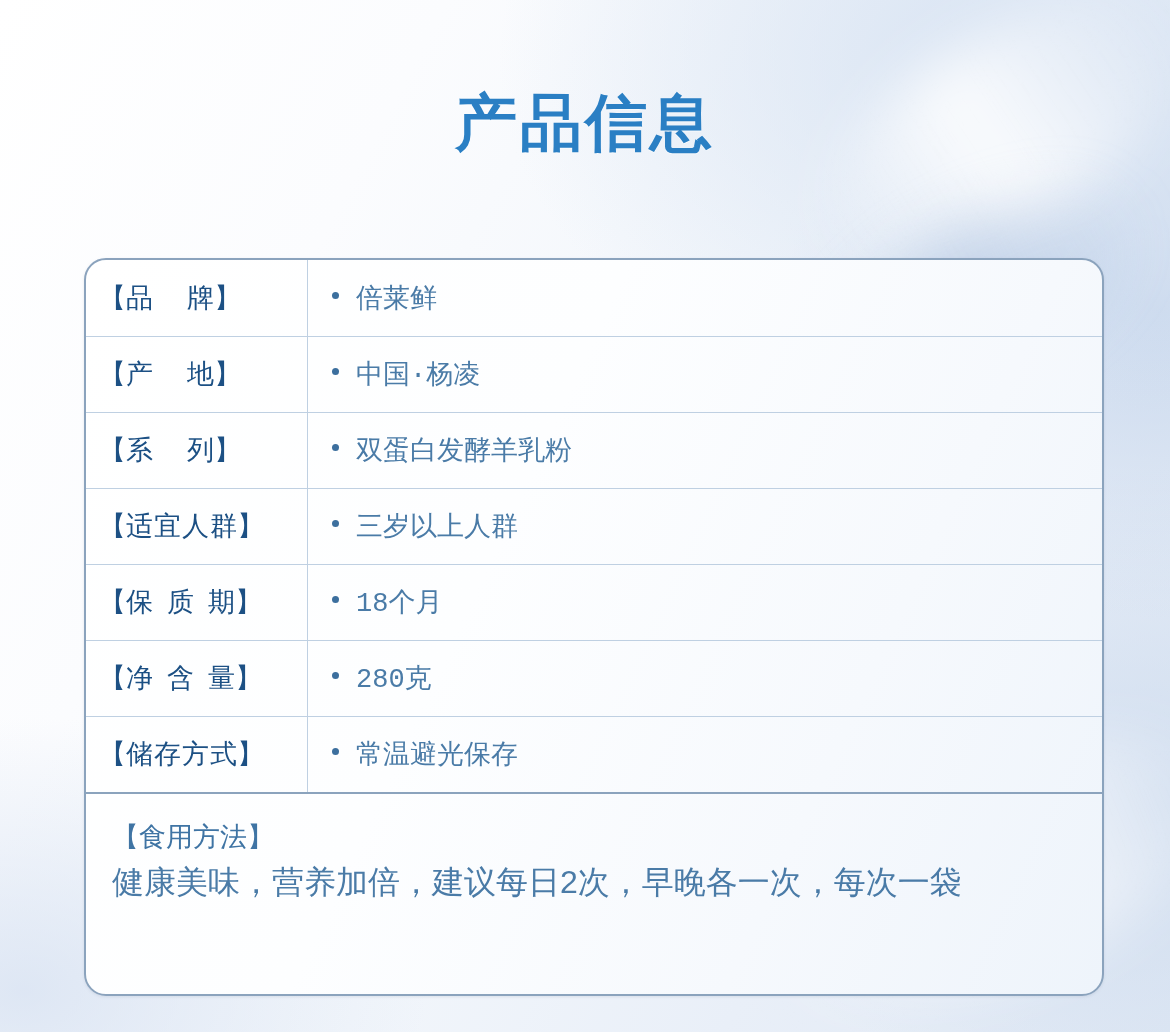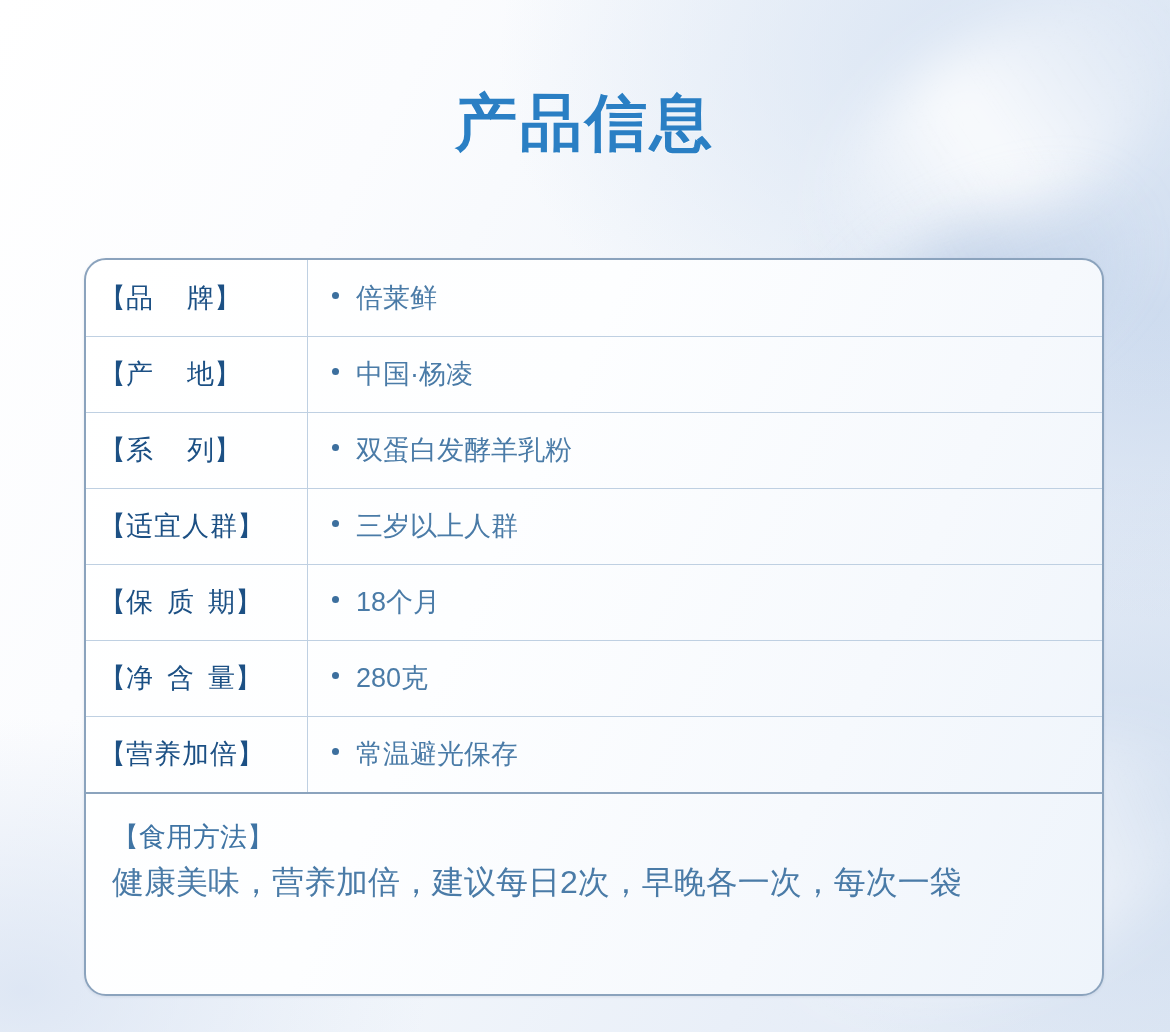--- a/index.html
+++ b/index.html
@@ -104,20 +104,21 @@
     font-weight: normal;
     color: #1c5084;
     white-space: nowrap;
   }
   .cell-value {
     padding: 0 0 0 24px;
     vertical-align: middle;
     font-size: 27px;
     color: #4a7ba7;
     white-space: nowrap;
+    font-family: Liberation Mono, monospace;
   }
   .bullet {
     display: inline-block;
     width: 7px;
     height: 7px;
     border-radius: 50%;
     background: #3c6f9e;
     vertical-align: middle;
     margin: 0 17px 5px 0;
   }
@@ -202,21 +203,21 @@
       <tr class="spec-row">
         <td class="cell-label">
           <span>【</span><span class="lbl-spread-3">净含量</span><span>】</span>
         </td>
         <td class="cell-value">
           <span class="bullet"></span><span class="val-text">280克</span>
         </td>
       </tr>
       <tr class="spec-row">
         <td class="cell-label">
-          <span>【</span><span class="lbl-spread-4">营养加倍</span><span>】</span>
+          <span>【</span><span class="lbl-spread-4">储存方式</span><span>】</span>
         </td>
         <td class="cell-value">
           <span class="bullet"></span><span class="val-text">常温避光保存</span>
         </td>
       </tr>
     </tbody>
   </table>
 
   <div id="usage-block">
     <div id="usage-title">【食用方法】</div>

